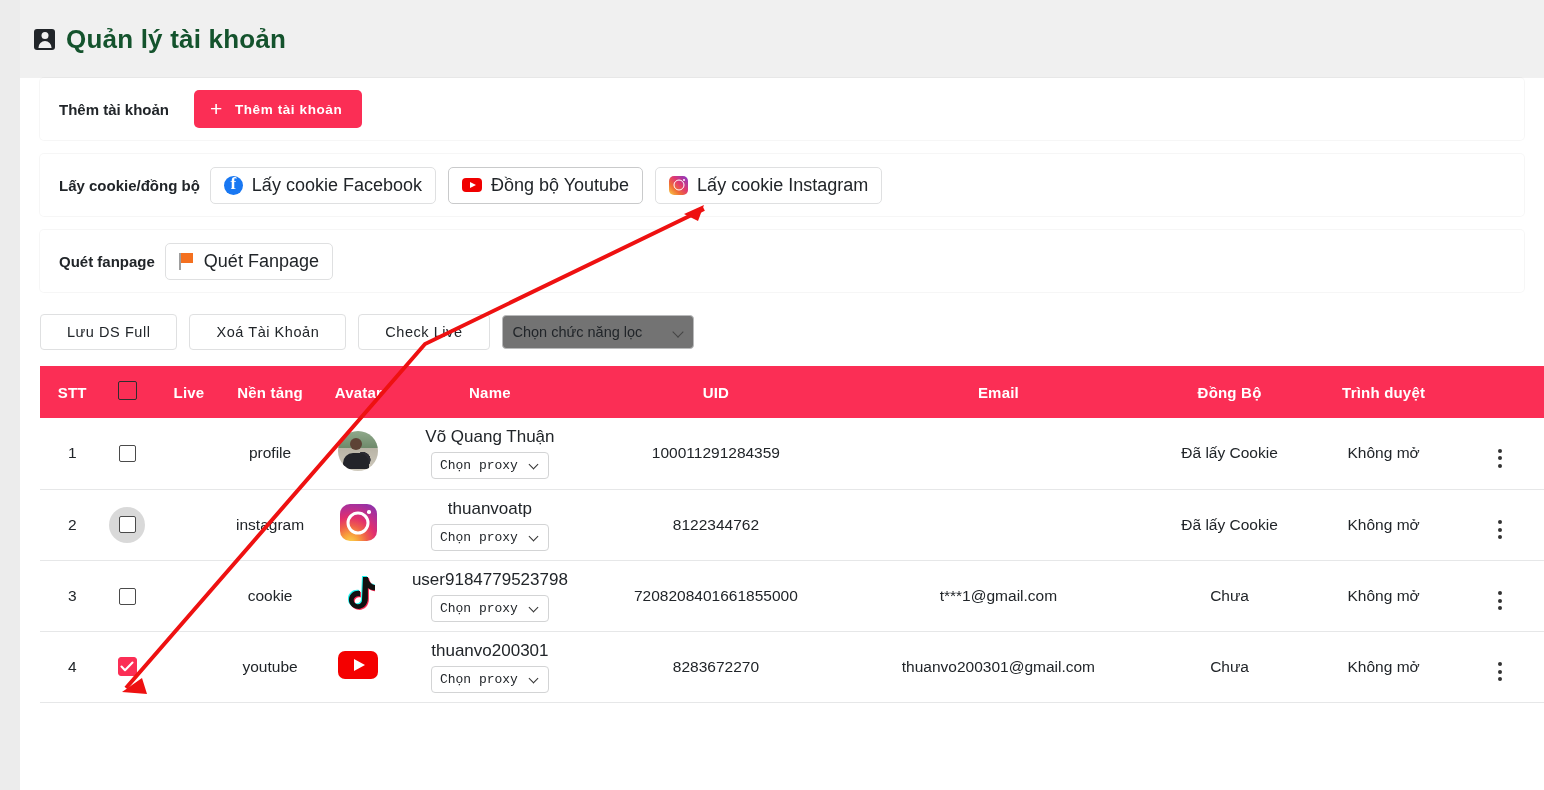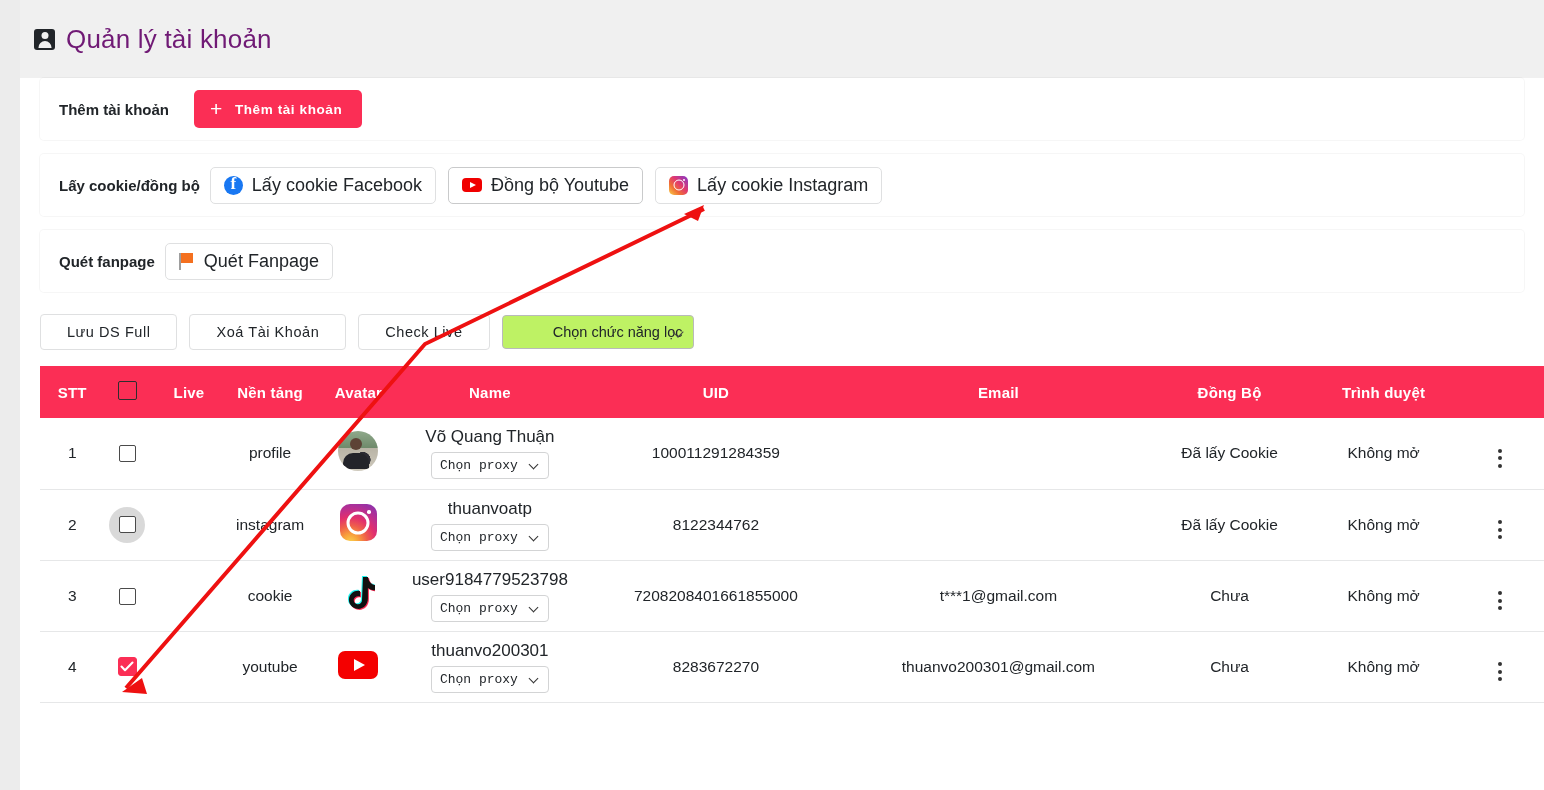--- a/index.html
+++ b/index.html
@@ -45,22 +45,22 @@
     content: "";
     position: absolute;
     left: 50%; bottom: 2px;
     transform: translateX(-50%);
     width: 13px; height: 7px;
     border-radius: 7px 7px 0 0;
     background: #f0f0f0;
   }
   .page-title {
     font-size: 26px;
-    color: #701a75;
-    font-weight: 400;
+    color: #14532d;
+    font-weight: 700;
     letter-spacing: .2px;
   }
   .panel {
     background: #ffffff;
     margin: 0 20px 14px 20px;
     border-radius: 4px;
     display: flex; align-items: center;
     box-shadow: 0 0 0 1px rgba(0,0,0,0.035);
   }
   .panel-1 { height: 62px; padding-left: 19px; }
@@ -166,30 +166,29 @@
     padding: 0 26px;
     font-family: "Liberation Sans", sans-serif;
     font-size: 14.5px;
     letter-spacing: .55px;
     color: #212529;
     cursor: pointer; white-space: nowrap;
     margin-right: 12px;
   }
   .tb-select {
     -webkit-appearance: none; appearance: none;
-    background: #bef264;
+    background: #737373;
     border: 1px solid #b9babb;
     border-radius: 4px;
     height: 34px;
     width: 192px;
     padding: 4px 10px;
     font-family: "Liberation Sans", sans-serif;
     font-size: 14.5px; color: #212529;
     cursor: pointer;
-    text-align: right;
   }
   .select-box { position: relative; display: inline-block; }
   .select-box::after {
     content: "";
     position: absolute; right: 12px; top: 13px;
     width: 7px; height: 7px;
     border-right: 1.6px solid #454545;
     border-bottom: 1.6px solid #454545;
     transform: rotate(45deg);
     pointer-events: none;

